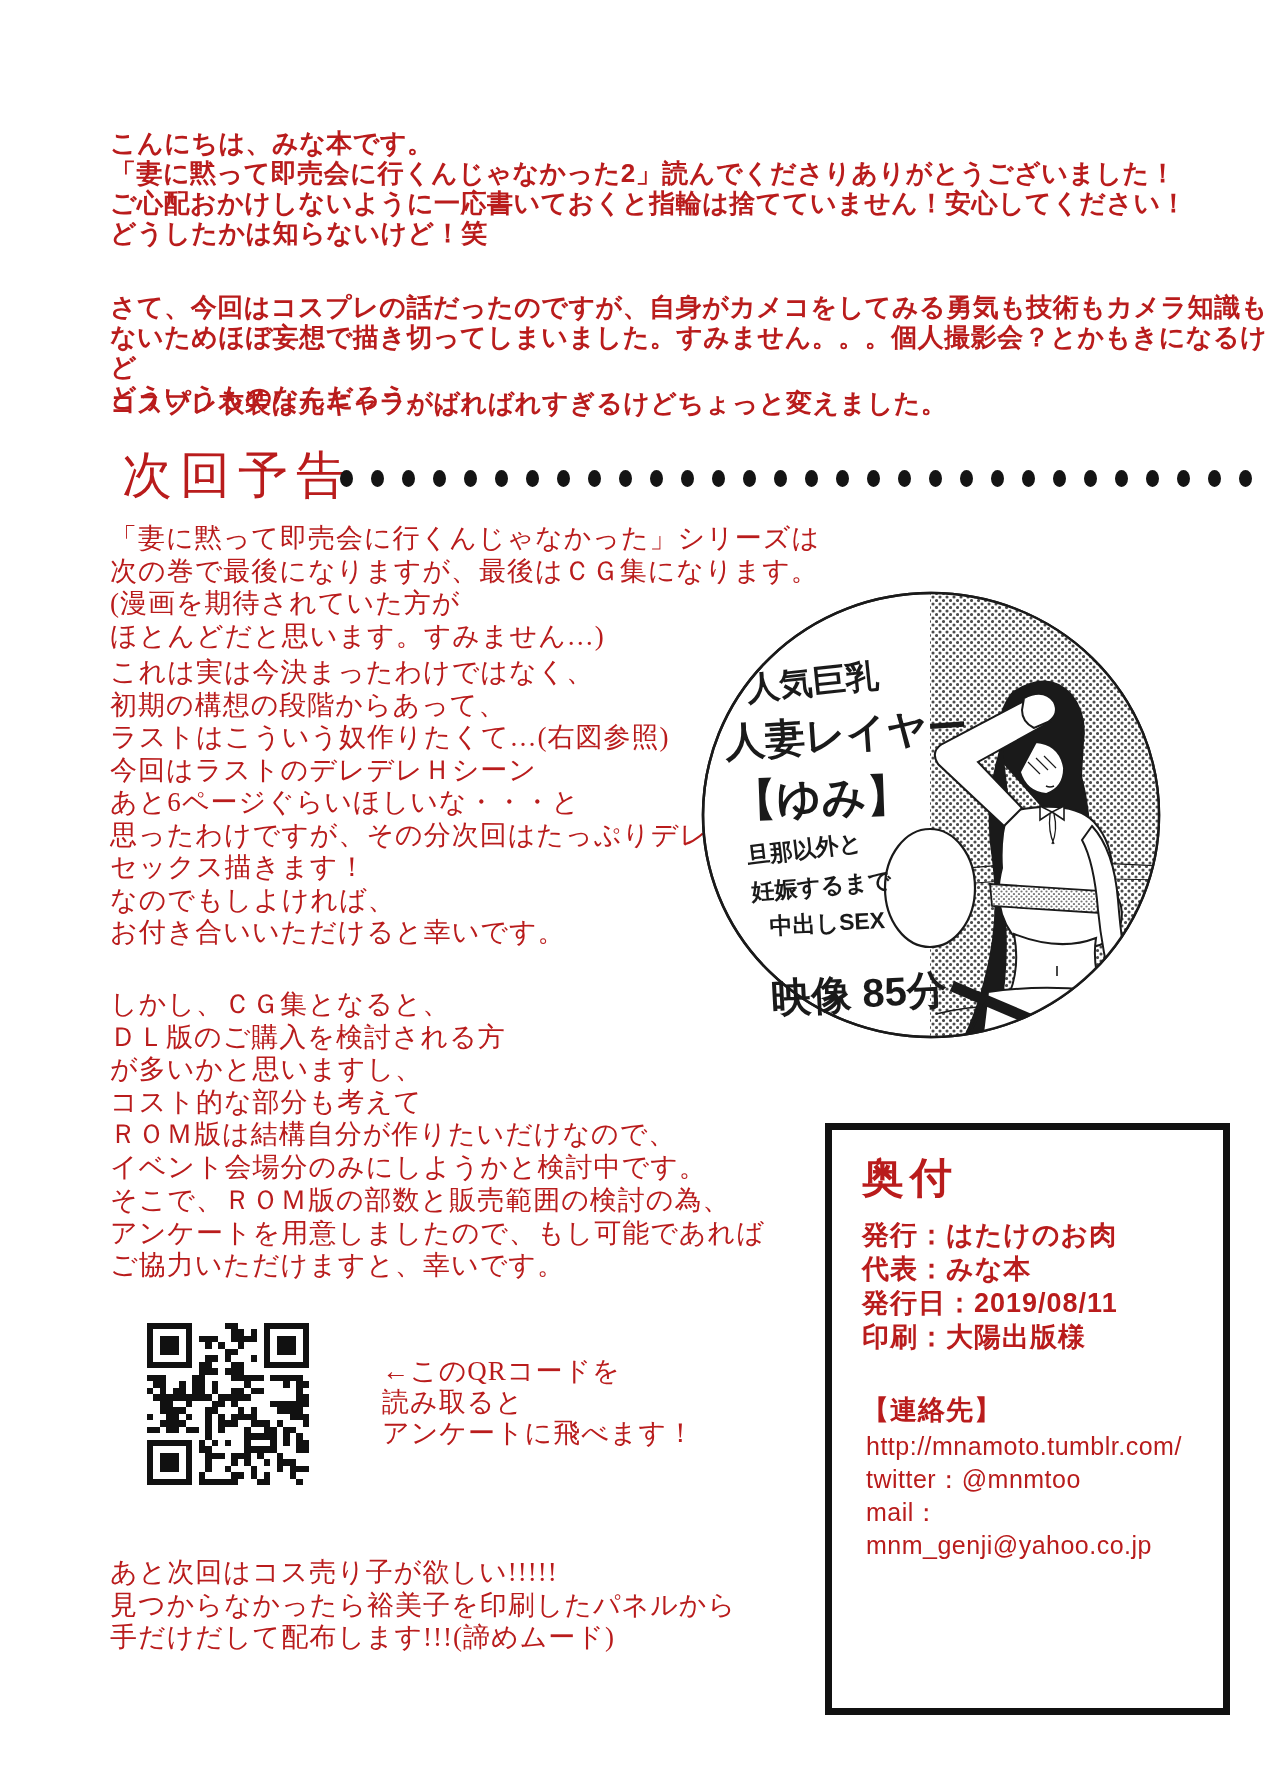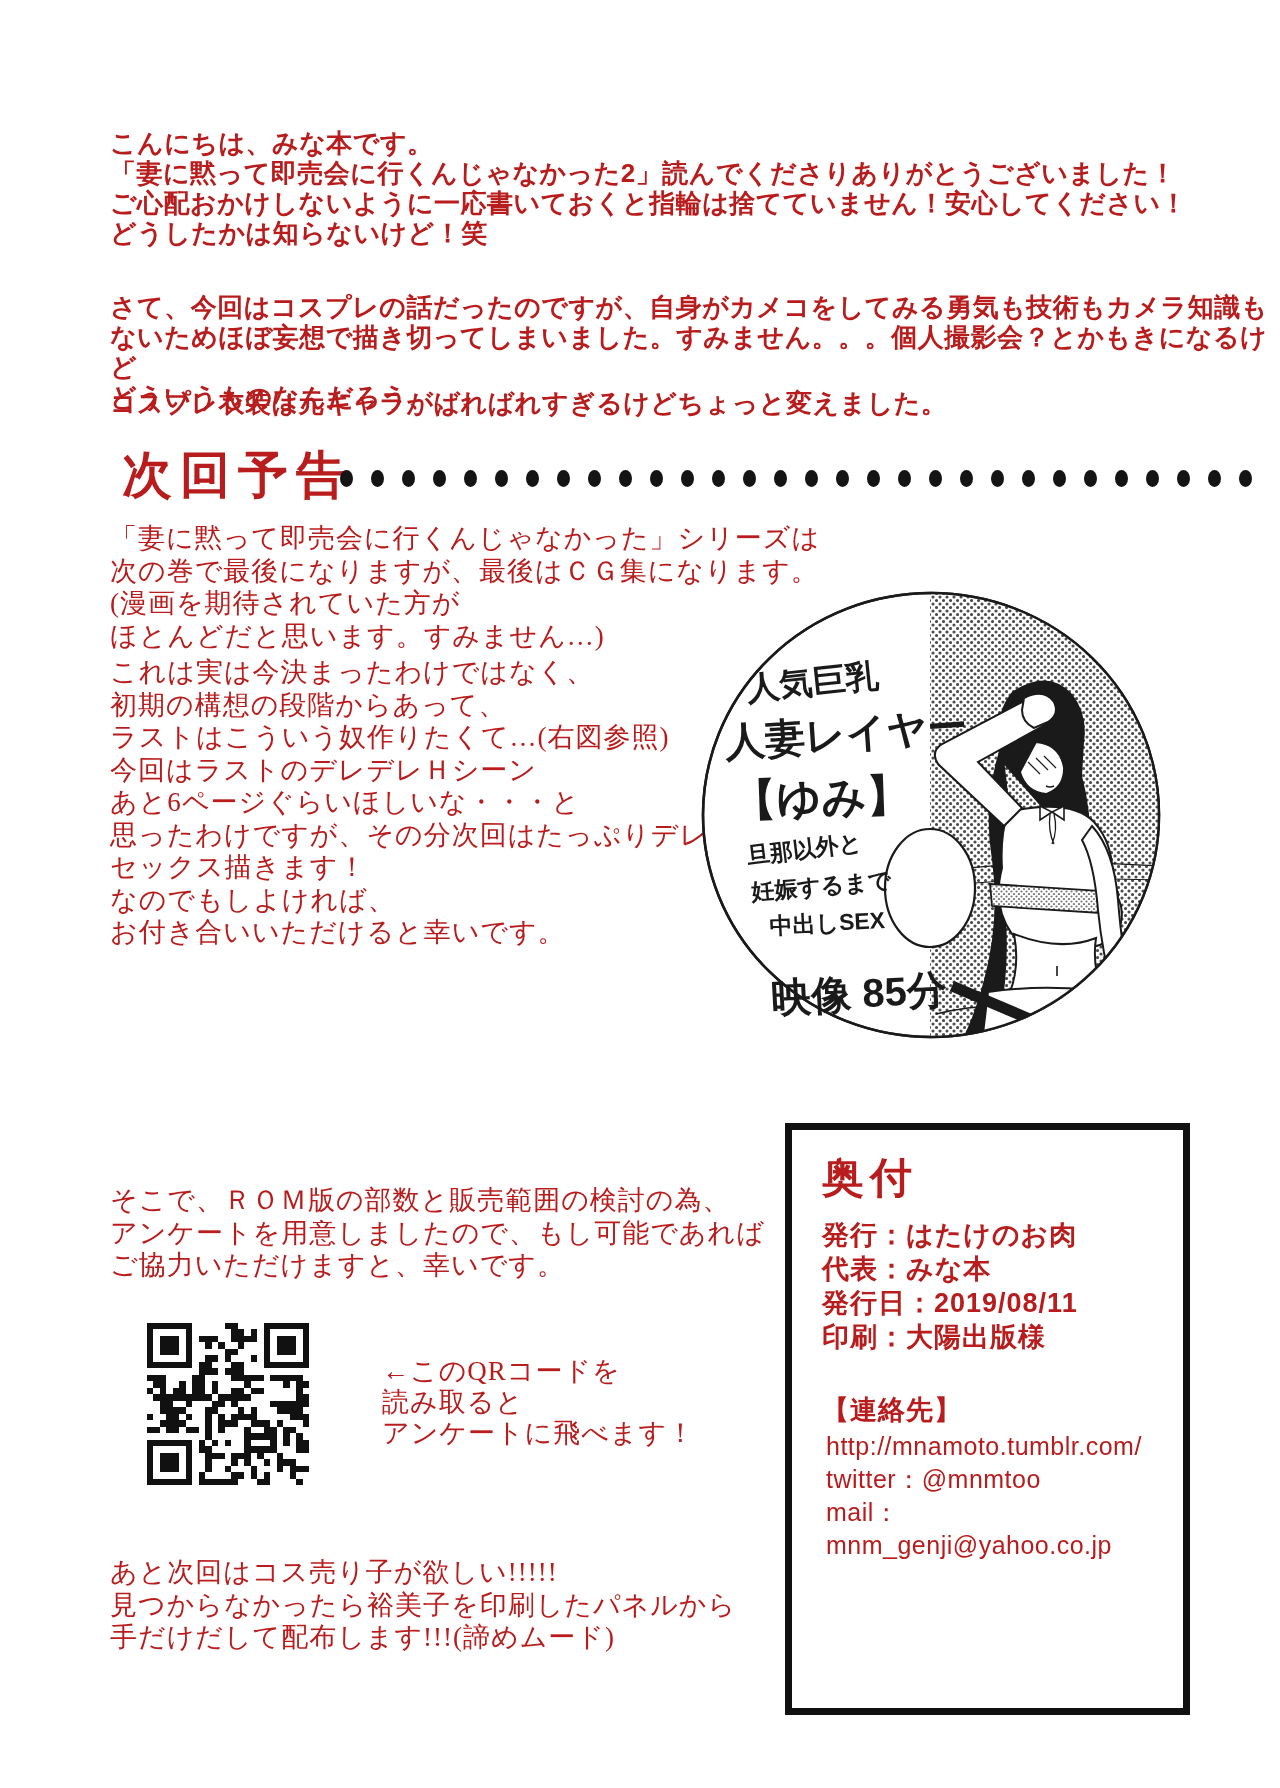--- a/index.html
+++ b/index.html
@@ -3,25 +3,25 @@
 <meta charset="utf-8">
 <style>
   html,body{margin:0;padding:0;background:#e8e8e8;}
   .page{position:relative;width:1280px;height:1788px;background:#ffffff;color:#b91c1c;overflow:hidden;}
   .abs{position:absolute;}
   .gothic{font-family:"Liberation Sans",sans-serif;}
   .mincho{font-family:"Liberation Serif",serif;}
   .lines{white-space:pre-line;}
   .intro{font-size:26px;line-height:30px;font-weight:700;letter-spacing:.5px;}
   .bodytxt{font-size:27px;line-height:32.5px;font-weight:500;letter-spacing:1px;}
-  .heading-next{font-size:50px;font-weight:700;letter-spacing:8px;}
+  .heading-next{font-size:50px;font-weight:400;letter-spacing:8px;}
   .dots-row{display:flex;gap:18px;}
   .dot{width:13px;height:17px;border-radius:50%;background:#141414;}
   .qr-caption{font-size:27px;line-height:31px;font-weight:500;letter-spacing:1px;}
-  .colophon{border:7px solid #111;background:#fff;box-sizing:border-box;}
+  .colophon{border:7px solid #111;background:#fff;box-sizing:border-box;margin-left:40px;}
   .colo-heading{font-size:42px;font-weight:700;letter-spacing:6px;}
   .colo-info{font-size:27px;line-height:34px;font-weight:600;letter-spacing:1px;}
   .colo-contact-h{font-size:27px;font-weight:600;letter-spacing:1px;}
   .colo-contact{font-size:25px;line-height:33px;font-weight:500;letter-spacing:.5px;}
   .colo-notice{font-size:27px;line-height:29px;font-weight:700;letter-spacing:.5px;}
   svg text{font-family:"Liberation Sans",sans-serif;fill:#1a1a1a;}
 </style>
 </head>
 <body>
 
@@ -76,20 +76,26 @@
 ほとんどだと思います。すみません…)</div>
   <div class="abs mincho bodytxt lines" style="left:110px;top:656px">これは実は今決まったわけではなく、
 初期の構想の段階からあって、
 ラストはこういう奴作りたくて…(右図参照)
 今回はラストのデレデレＨシーン
 あと6ページぐらいほしいな・・・と
 思ったわけですが、その分次回はたっぷりデレデレ
 セックス描きます！
 なのでもしよければ、
 お付き合いいただけると幸いです。</div>
+  <div class="abs mincho bodytxt lines" style="left:110px;top:988px">しかし、ＣＧ集となると、
+ＤＬ版のご購入を検討される方
+が多いかと思いますし、
+コスト的な部分も考えて
+ＲＯＭ版は結構自分が作りたいだけなので、
+イベント会場分のみにしようかと検討中です。</div>
   <div class="abs mincho bodytxt lines" style="left:110px;top:1184px">そこで、ＲＯＭ版の部数と販売範囲の検討の為、
 アンケートを用意しましたので、もし可能であれば
 ご協力いただけますと、幸いです。</div>
 
   <svg class="abs" style="left:693px;top:583px" width="482" height="462" viewBox="693 583 482 462">
     <defs>
       <pattern id="halftone" width="7" height="7" patternUnits="userSpaceOnUse">
         <rect width="7" height="7" fill="#ffffff"></rect>
         <circle cx="2" cy="2" r="1.55" fill="#4c4c4c"></circle>
         <circle cx="5.5" cy="5.5" r="1.55" fill="#4c4c4c"></circle>

